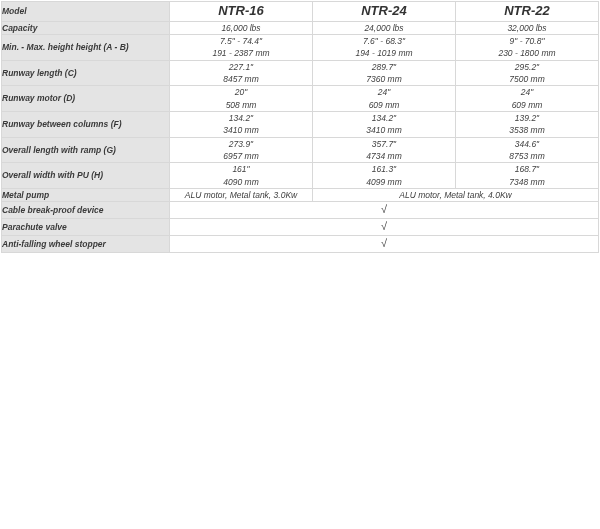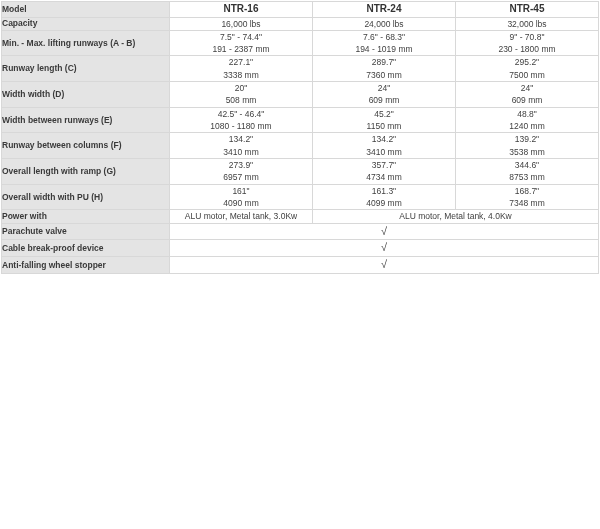--- a/index.html
+++ b/index.html
@@ -13,20 +13,21 @@
     font-family: "Liberation Sans", sans-serif;
     font-size: 9px;
     color: #3a3a3a;
     overflow: hidden;
   }
   #spec-table {
     border-collapse: collapse;
     table-layout: fixed;
     width: 598px;
     margin: 1px 16px 0 1px;
+    font-style: italic;
   }
   #spec-table col.c-label { width: 168px; }
   #spec-table col.c-model { width: 143px; }
   #spec-table td {
     border: 1px solid #d8d8d8;
     vertical-align: middle;
     padding: 0;
   }
   td.label-cell {
     background: #e4e4e4;
@@ -39,116 +40,101 @@
   td.val-cell {
     background: #ffffff;
     text-align: center;
     font-size: 8.5px;
     color: #3f3f3f;
     padding: 6px 4px;
     line-height: 1.45;
   }
   td.val-cell.header-val {
     font-weight: bold;
-    font-size: 10px;
+    font-size: 13px;
     color: #333333;
   }
   .line { display: block; white-space: nowrap; }
   .check { font-size: 11px; color: #3f3f3f; }
 </style>
 </head>
 <body>
 
 <table id="spec-table">
   <colgroup>
     <col class="c-label">
     <col class="c-model">
     <col class="c-model">
     <col class="c-model">
   </colgroup>
   <tbody>
       <tr>
         <td class="label-cell">Model</td>
         <td class="val-cell header-val">NTR-16</td>
         <td class="val-cell header-val">NTR-24</td>
-        <td class="val-cell header-val">NTR-45</td>
+        <td class="val-cell header-val">NTR-22</td>
       </tr>
       <tr>
         <td class="label-cell">Capacity</td>
         <td class="val-cell">
           <span class="line">16,000 lbs</span>
         </td>
         <td class="val-cell">
           <span class="line">24,000 lbs</span>
         </td>
         <td class="val-cell">
           <span class="line">32,000 lbs</span>
         </td>
       </tr>
       <tr>
-        <td class="label-cell">Min. - Max. lifting runways (A - B)</td>
+        <td class="label-cell">Min. - Max. height height (A - B)</td>
         <td class="val-cell">
           <span class="line">7.5" - 74.4"</span>
           <span class="line">191 - 2387 mm</span>
         </td>
         <td class="val-cell">
           <span class="line">7.6" - 68.3"</span>
           <span class="line">194 - 1019 mm</span>
         </td>
         <td class="val-cell">
           <span class="line">9" - 70.8"</span>
           <span class="line">230 - 1800 mm</span>
         </td>
       </tr>
       <tr>
         <td class="label-cell">Runway length (C)</td>
         <td class="val-cell">
           <span class="line">227.1"</span>
-          <span class="line">3338 mm</span>
+          <span class="line">8457 mm</span>
         </td>
         <td class="val-cell">
           <span class="line">289.7"</span>
           <span class="line">7360 mm</span>
         </td>
         <td class="val-cell">
           <span class="line">295.2"</span>
           <span class="line">7500 mm</span>
         </td>
       </tr>
       <tr>
-        <td class="label-cell">Width width (D)</td>
+        <td class="label-cell">Runway motor (D)</td>
         <td class="val-cell">
           <span class="line">20"</span>
           <span class="line">508 mm</span>
         </td>
         <td class="val-cell">
           <span class="line">24"</span>
           <span class="line">609 mm</span>
         </td>
         <td class="val-cell">
           <span class="line">24"</span>
           <span class="line">609 mm</span>
         </td>
       </tr>
       <tr>
-        <td class="label-cell">Width between runways (E)</td>
-        <td class="val-cell">
-          <span class="line">42.5" - 46.4"</span>
-          <span class="line">1080 - 1180 mm</span>
-        </td>
-        <td class="val-cell">
-          <span class="line">45.2"</span>
-          <span class="line">1150 mm</span>
-        </td>
-        <td class="val-cell">
-          <span class="line">48.8"</span>
-          <span class="line">1240 mm</span>
-        </td>
-      </tr>
-      <tr>
         <td class="label-cell">Runway between columns (F)</td>
         <td class="val-cell">
           <span class="line">134.2"</span>
           <span class="line">3410 mm</span>
         </td>
         <td class="val-cell">
           <span class="line">134.2"</span>
           <span class="line">3410 mm</span>
         </td>
         <td class="val-cell">
@@ -180,36 +166,36 @@
         <td class="val-cell">
           <span class="line">161.3"</span>
           <span class="line">4099 mm</span>
         </td>
         <td class="val-cell">
           <span class="line">168.7"</span>
           <span class="line">7348 mm</span>
         </td>
       </tr>
       <tr>
-        <td class="label-cell">Power with</td>
+        <td class="label-cell">Metal pump</td>
         <td class="val-cell">
           <span class="line">ALU motor, Metal  tank, 3.0Kw</span>
         </td>
         <td class="val-cell" colspan="2">
           <span class="line">ALU motor, Metal  tank, 4.0Kw</span>
         </td>
       </tr>
       <tr>
-        <td class="label-cell">Parachute valve</td>
+        <td class="label-cell">Cable break-proof device</td>
         <td class="val-cell" colspan="3">
           <span class="line check">√</span>
         </td>
       </tr>
       <tr>
-        <td class="label-cell">Cable break-proof device</td>
+        <td class="label-cell">Parachute valve</td>
         <td class="val-cell" colspan="3">
           <span class="line check">√</span>
         </td>
       </tr>
       <tr>
         <td class="label-cell">Anti-falling wheel stopper</td>
         <td class="val-cell" colspan="3">
           <span class="line check">√</span>
         </td>
       </tr>

